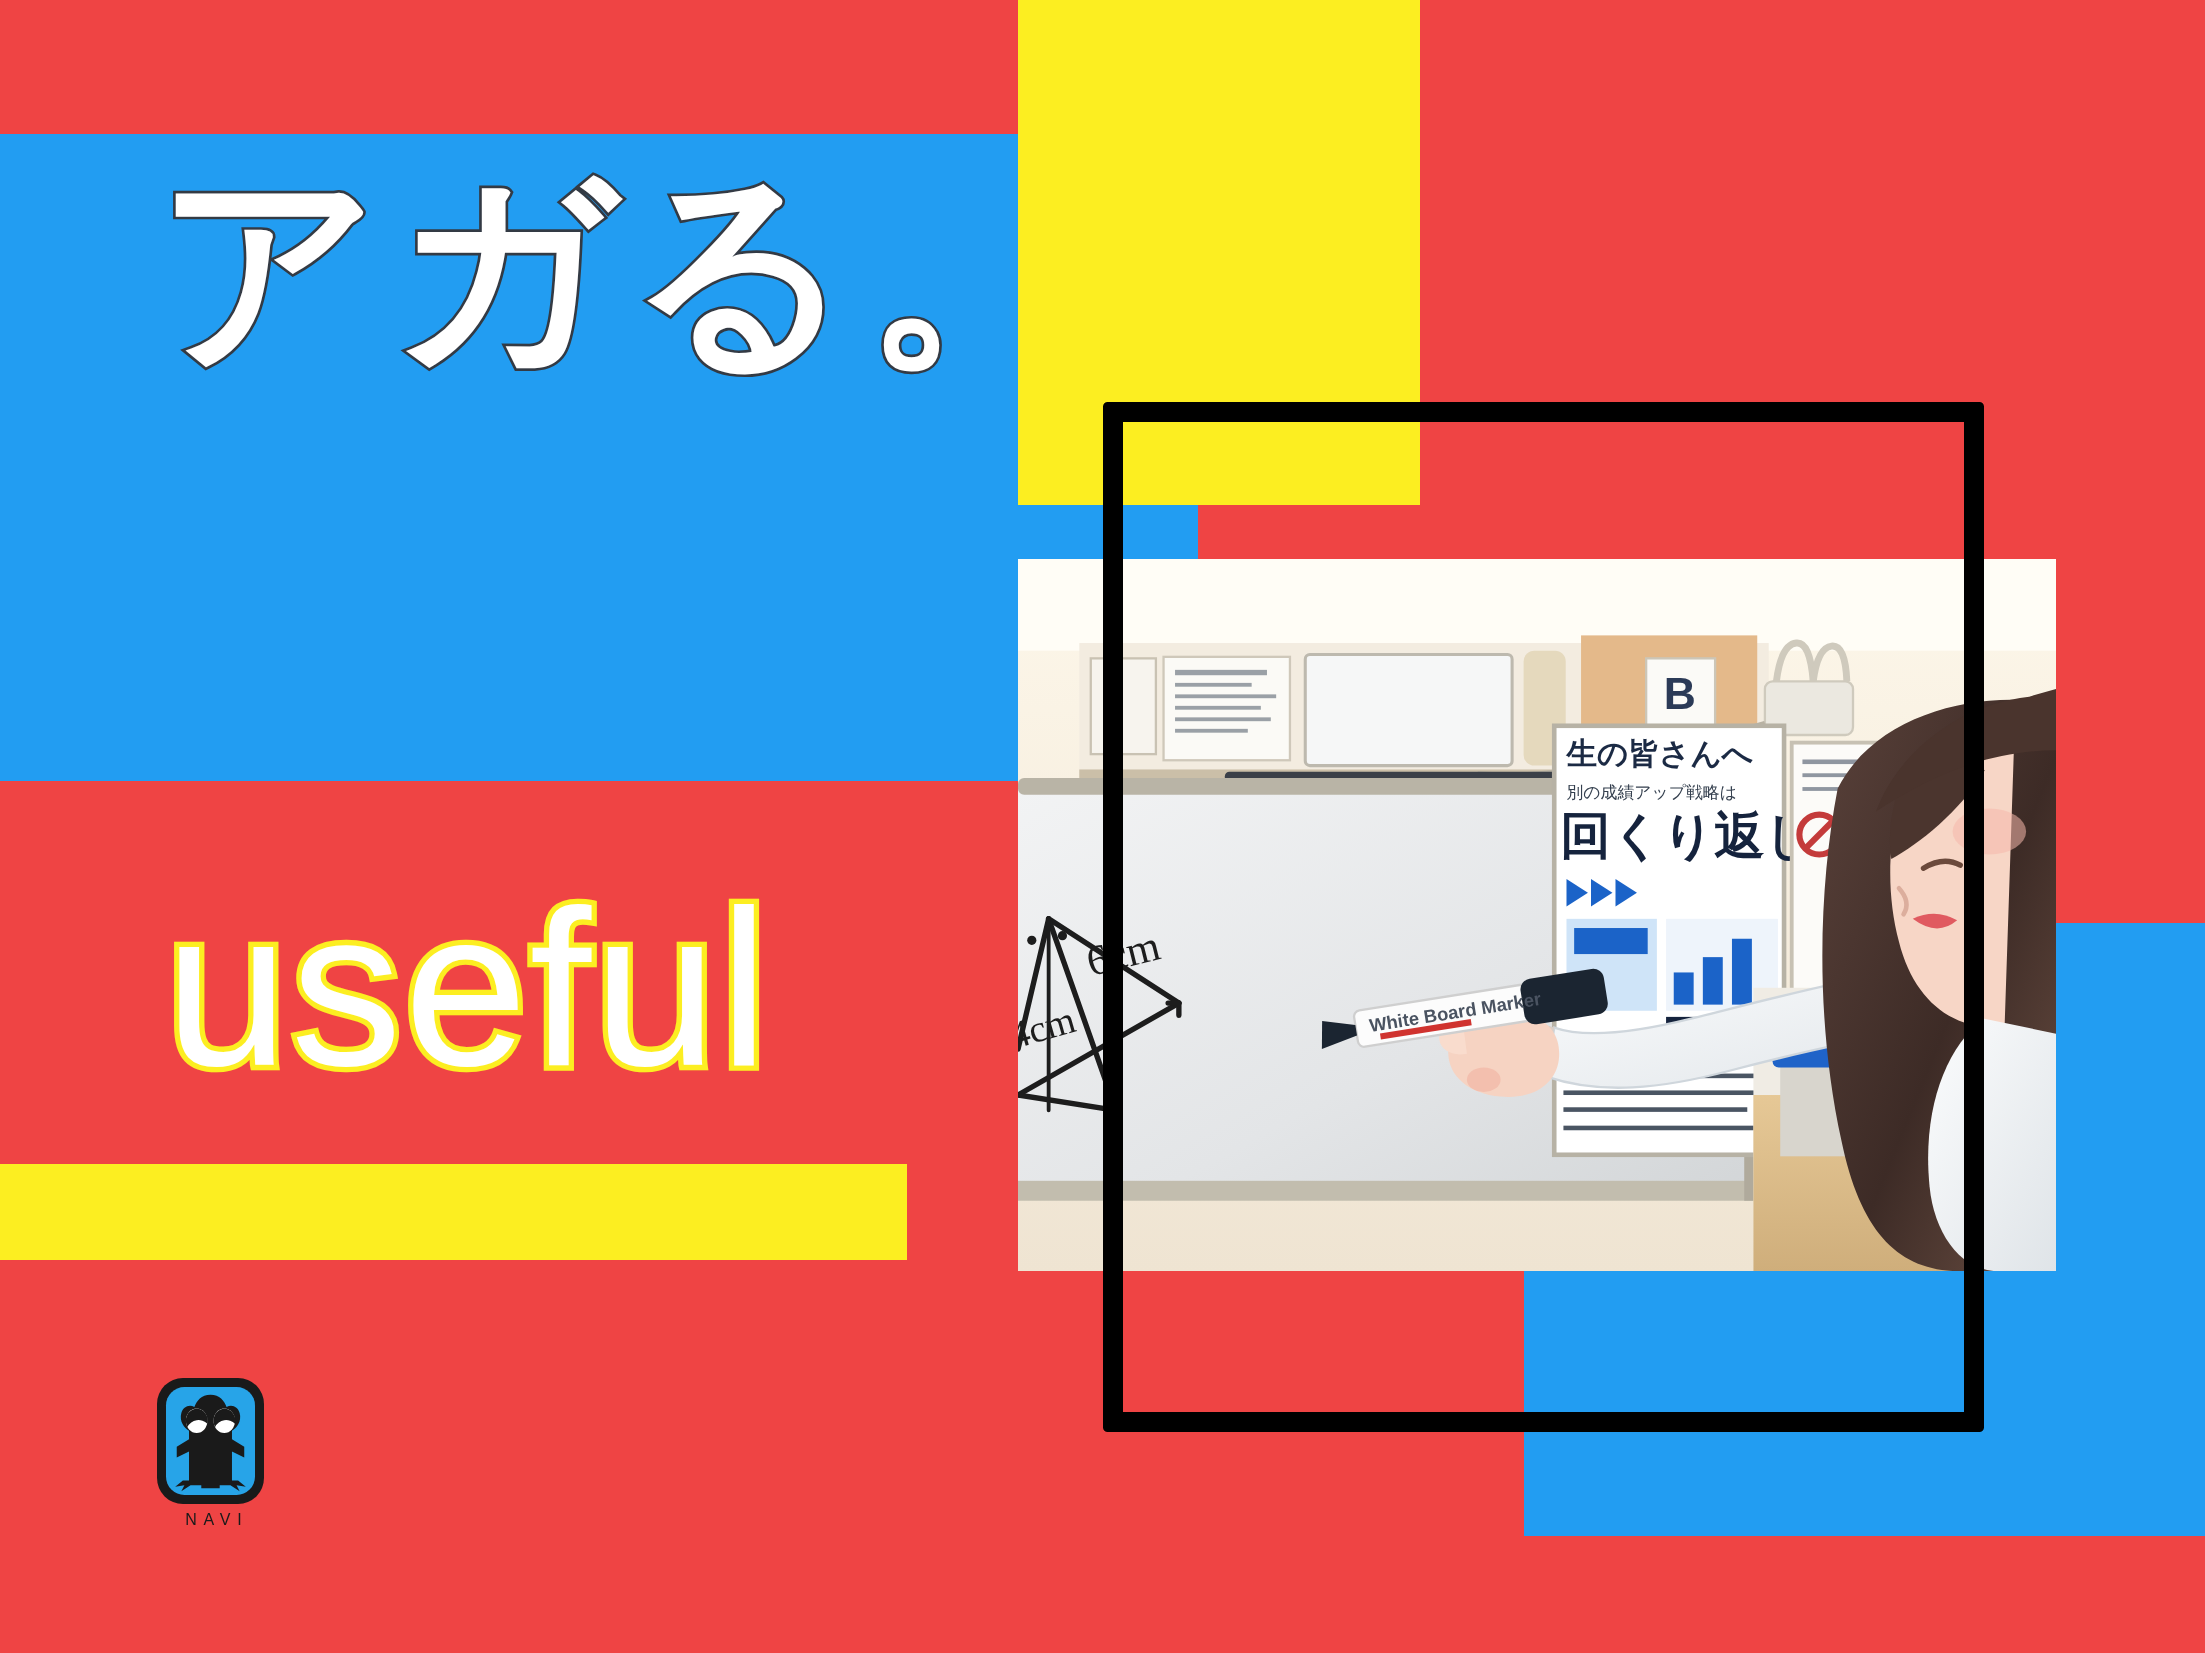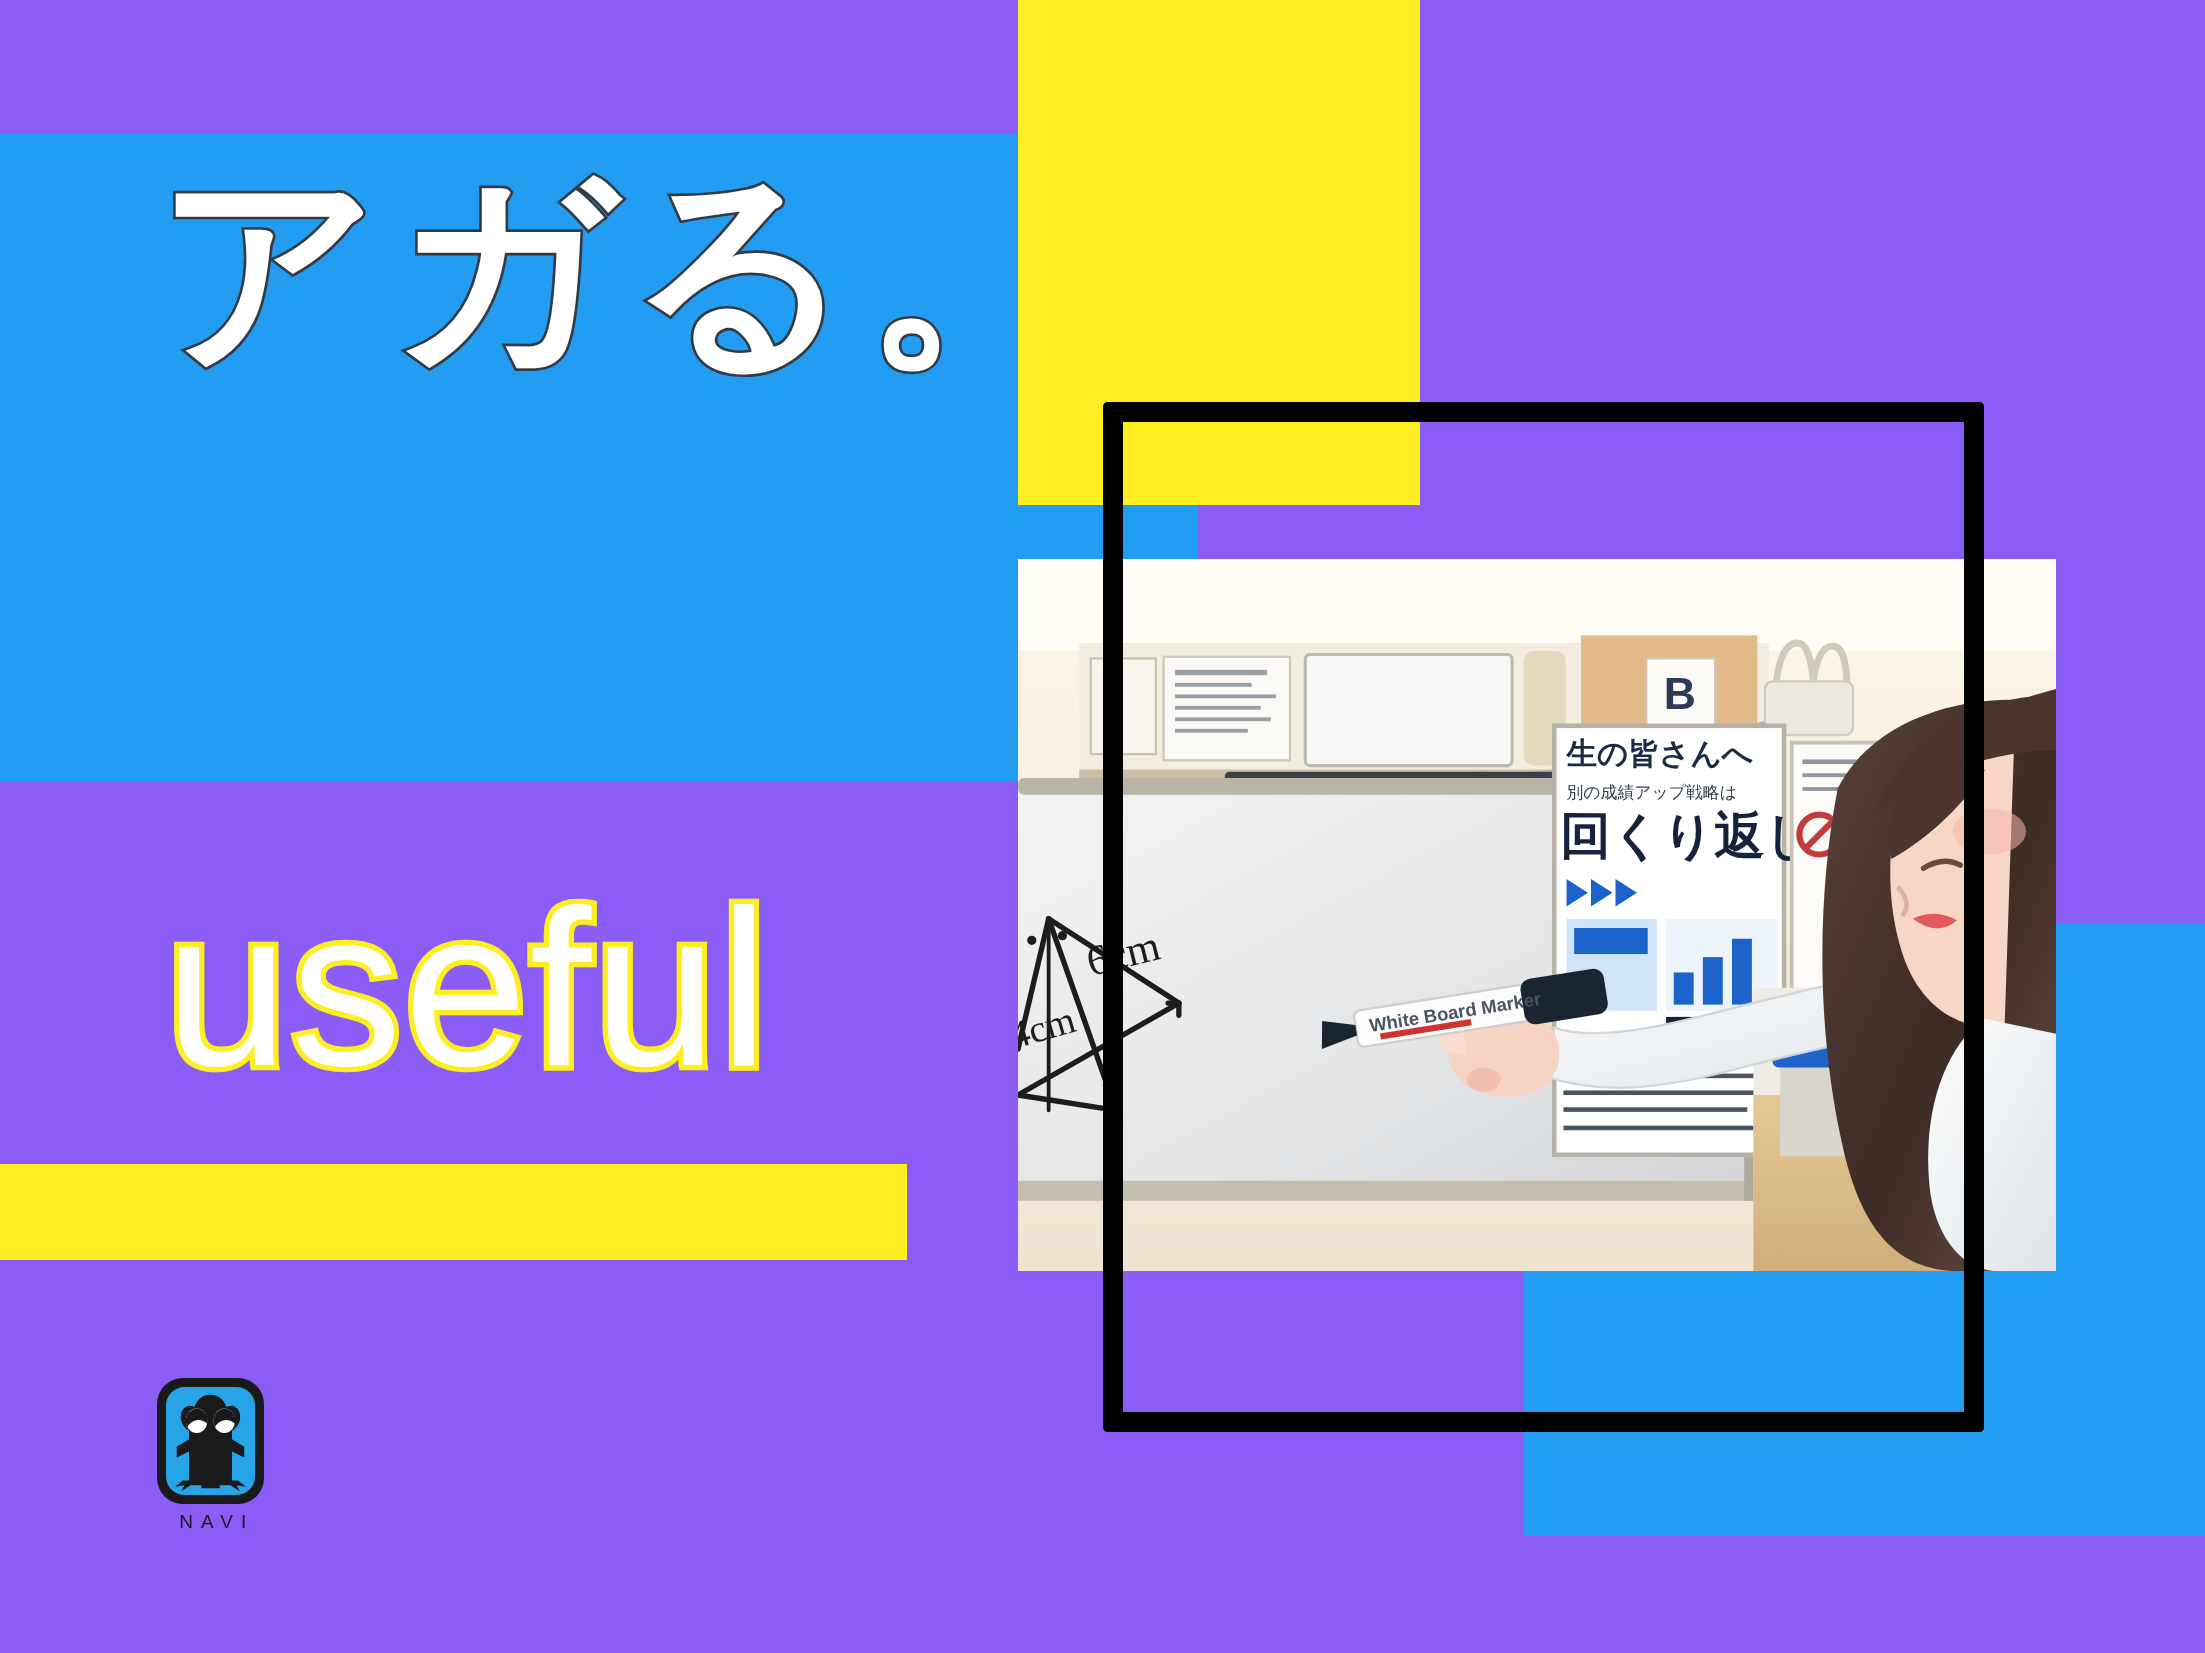--- a/index.html
+++ b/index.html
@@ -1,18 +1,18 @@
 <!DOCTYPE html>
 <html style="font-size:12.3px"><head>
 <meta charset="utf-8">
 <style>
   html,body{margin:0;padding:0;background:#fff;}
   #stage{
     position:relative;width:2205px;height:1654px;overflow:hidden;
-    background:#8b5cf6;font-family:"Liberation Sans",sans-serif;
+    background:#ef4444;font-family:"Liberation Sans",sans-serif;
   }
   .block{position:absolute;}
 
   
   #blue-left   {left:0px;   top:134px;  width:1198px; height:647px;  background:#229df2;}
   #yellow-top  {left:1018px;top:0px;    width:402px;  height:505px;  background:#fcee21;}
   #yellow-band {left:0px;   top:1164px; width:907px; height:96px;  background:#fcee21;}
   #blue-right  {left:1524px;top:923px; width:681px;  height:613px;  background:#229df2;}
 
   
@@ -48,21 +48,21 @@
   #logo-mark{position:relative;width:115px;}
   #logo-badge{
     width:107px;height:126px;border-radius:26px;
     background:#1a1a1a;display:flex;align-items:center;justify-content:center;
   }
   #logo-badge-inner{
     width:89px;height:108px;border-radius:18.4px;background:#27a4e8;
     position:relative;overflow:hidden;
   }
   #logo-navi{
-    text-align:center;font-size:19px;letter-spacing:0.42em;
+    text-align:center;font-size:16px;letter-spacing:0.42em;
     color:#1a1a1a;margin-top:6.9px;margin-left:4.6px;font-weight:400;
   }
   #logo-text{
     font-size:95px;font-weight:700;color:#1a1a1a;letter-spacing:-0.02em;
     margin-left:29px;margin-top:21.4px;line-height:1;white-space:nowrap;
   }
 
   
   #photo-frame{
     position:absolute;left:1103px;top:402px;width:881px;height:1030px;

